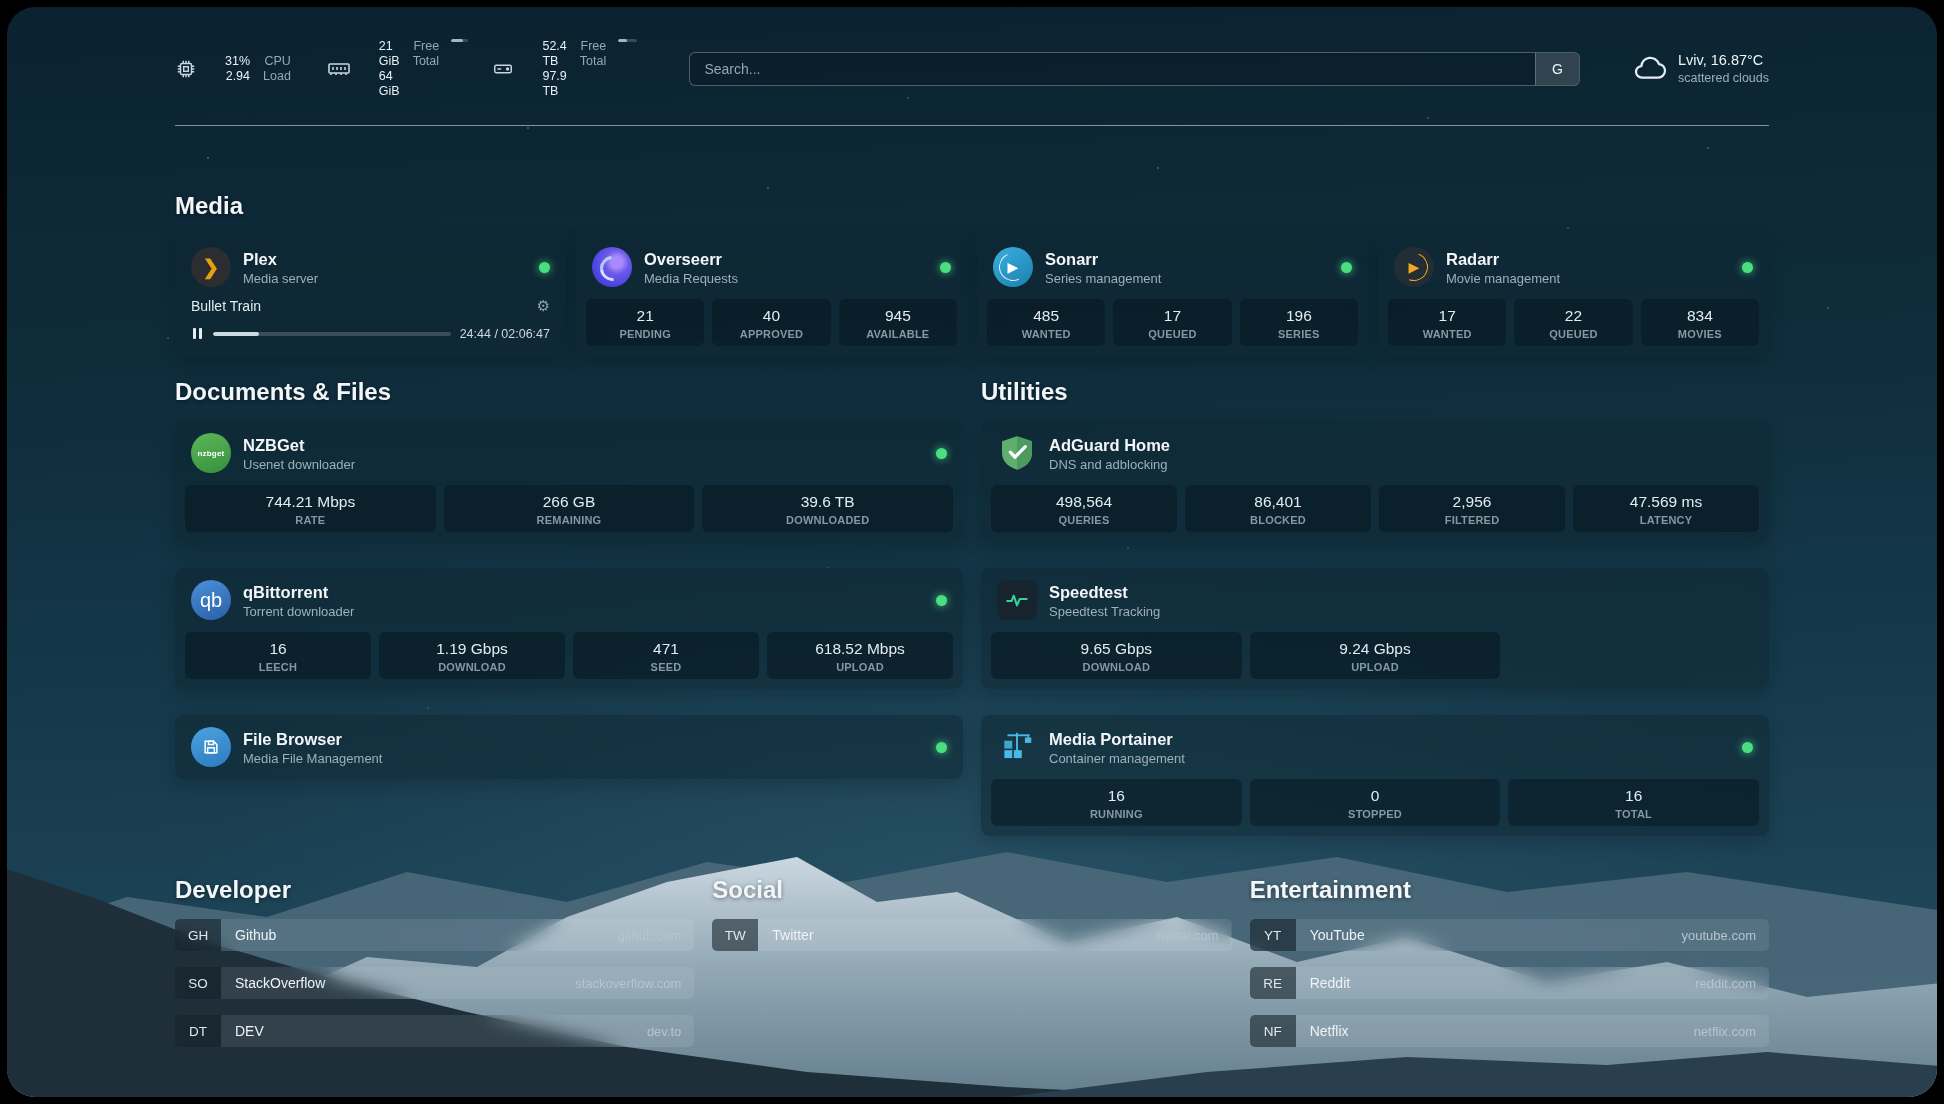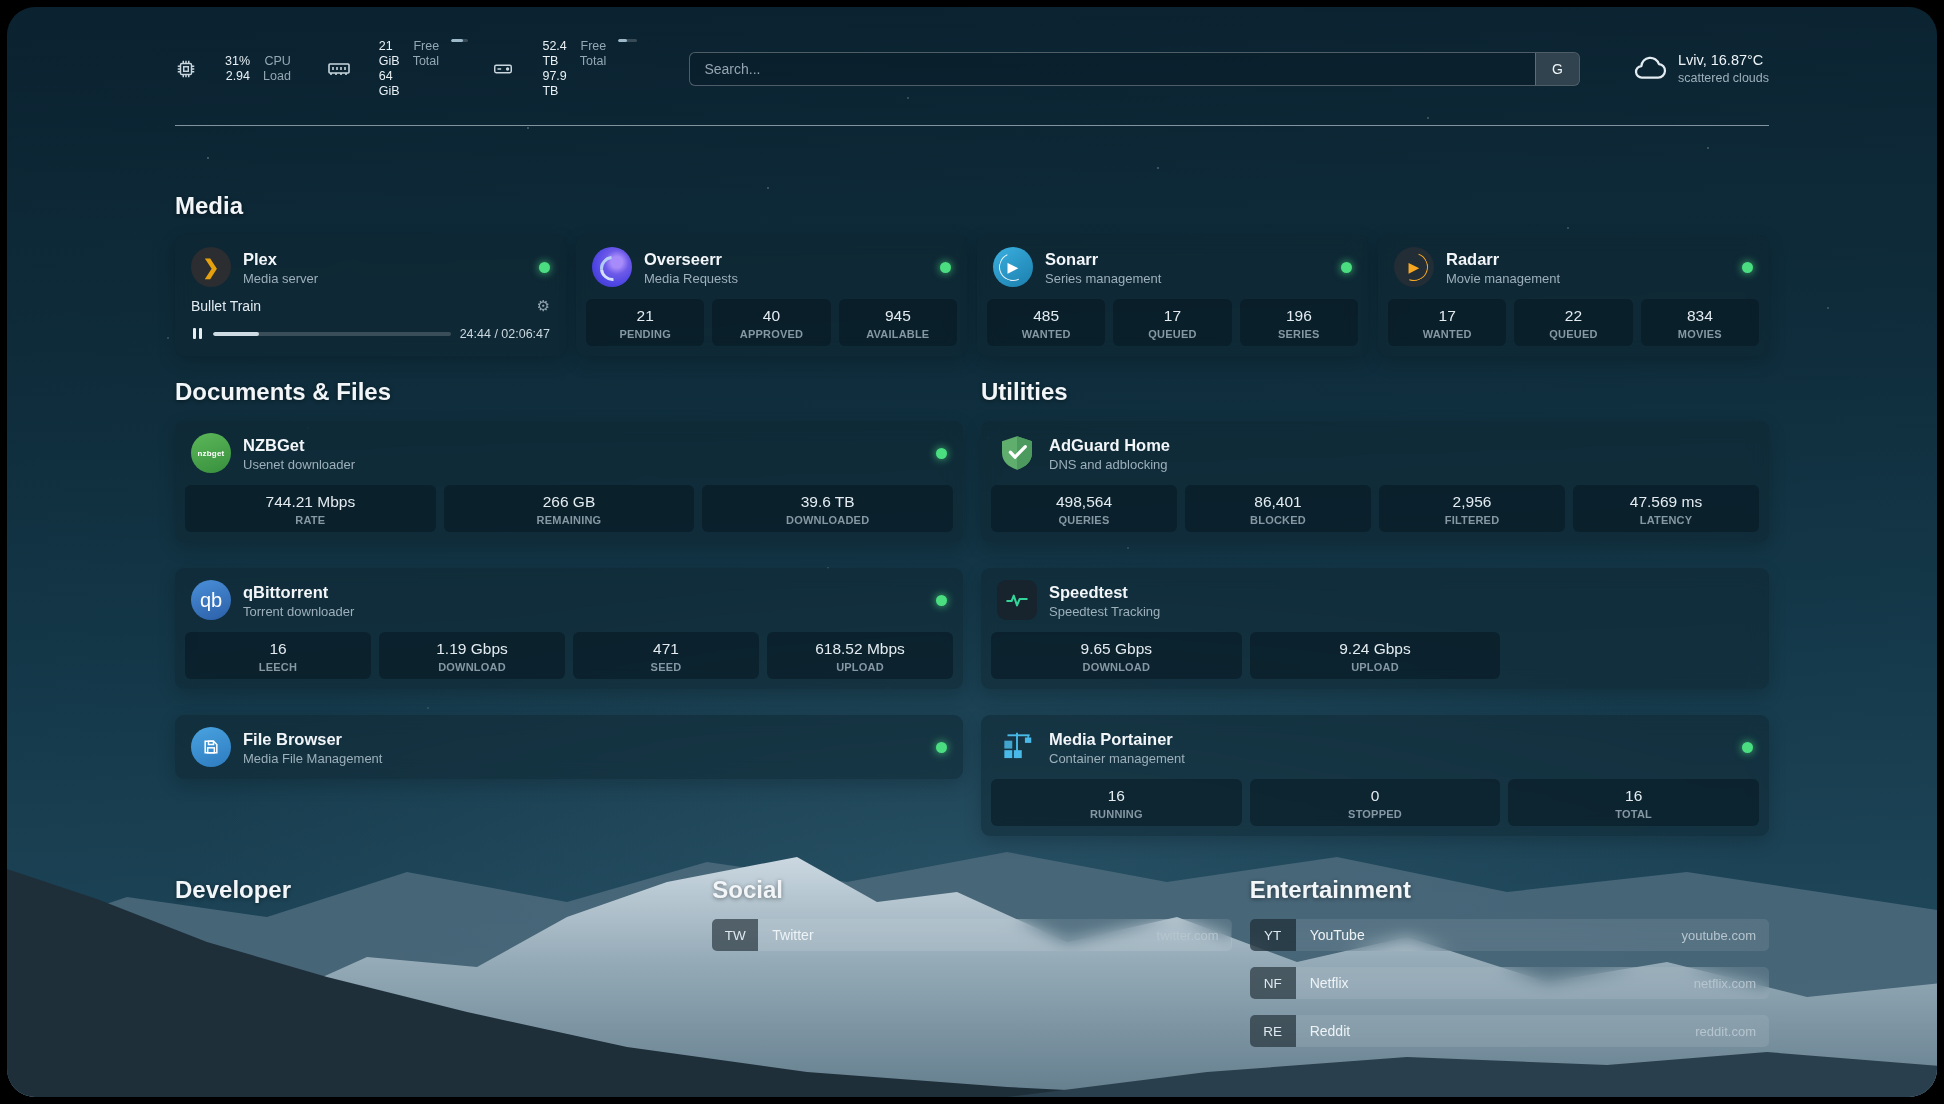--- a/index.html
+++ b/index.html
@@ -526,20 +526,37 @@
           </div>
 
         </div>
       </div>
     </div>
 
     <div class="bookmarks">
 
       <div class="bm-group">
         <div class="sec-title">Developer</div>
+        <div class="rows">
+          <a class="bm">
+            <span class="bm-abbr">GH</span>
+            <span class="bm-name">Github</span>
+            <span class="bm-url">github.com</span>
+          </a>
+          <a class="bm">
+            <span class="bm-abbr">SO</span>
+            <span class="bm-name">StackOverflow</span>
+            <span class="bm-url">stackoverflow.com</span>
+          </a>
+          <a class="bm">
+            <span class="bm-abbr">DT</span>
+            <span class="bm-name">DEV</span>
+            <span class="bm-url">dev.to</span>
+          </a>
+        </div>
       </div>
 
       <div class="bm-group">
         <div class="sec-title">Social</div>
         <div class="rows">
           <a class="bm">
             <span class="bm-abbr">TW</span>
             <span class="bm-name">Twitter</span>
             <span class="bm-url">twitter.com</span>
           </a>
@@ -548,27 +565,27 @@
 
       <div class="bm-group">
         <div class="sec-title">Entertainment</div>
         <div class="rows">
           <a class="bm">
             <span class="bm-abbr">YT</span>
             <span class="bm-name">YouTube</span>
             <span class="bm-url">youtube.com</span>
           </a>
           <a class="bm">
+            <span class="bm-abbr">RE</span>
+            <span class="bm-name">Reddit</span>
+            <span class="bm-url">reddit.com</span>
+          </a>
+          <a class="bm">
             <span class="bm-abbr">NF</span>
             <span class="bm-name">Netflix</span>
             <span class="bm-url">netflix.com</span>
           </a>
-          <a class="bm">
-            <span class="bm-abbr">RE</span>
-            <span class="bm-name">Reddit</span>
-            <span class="bm-url">reddit.com</span>
-          </a>
         </div>
       </div>
 
     </div>
   </div>
 </div>
 
 </body></html>

